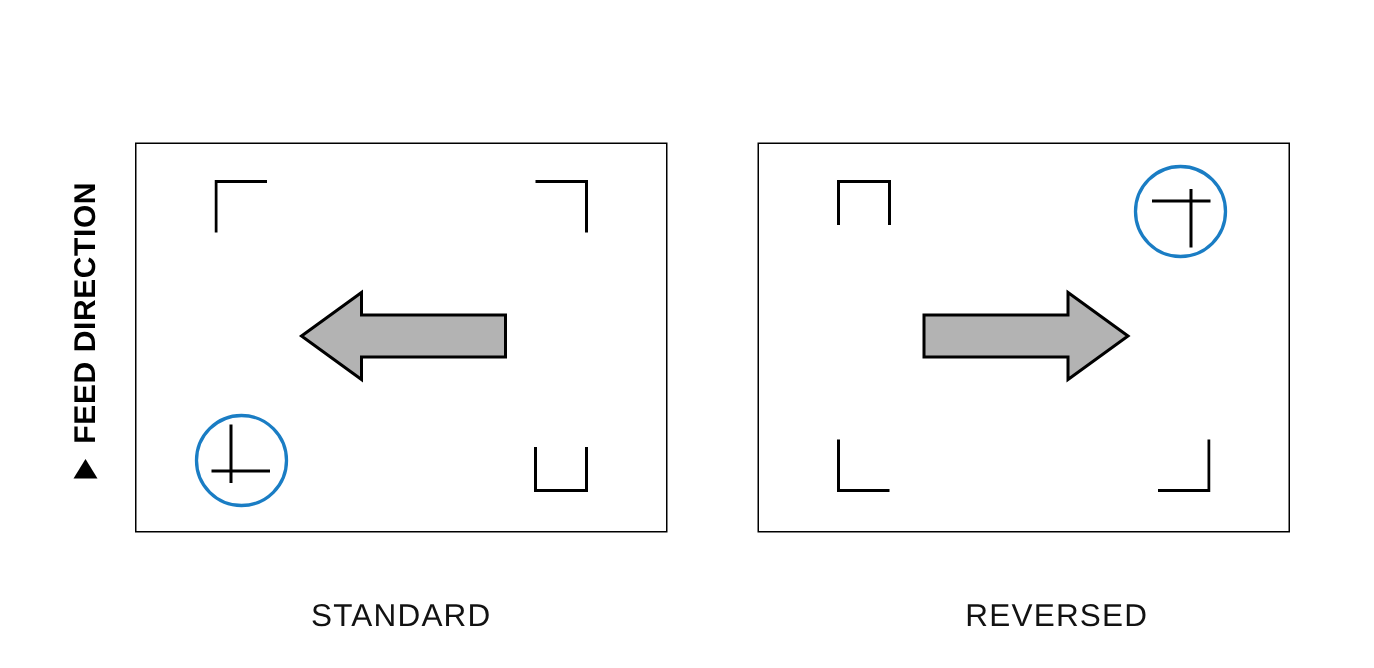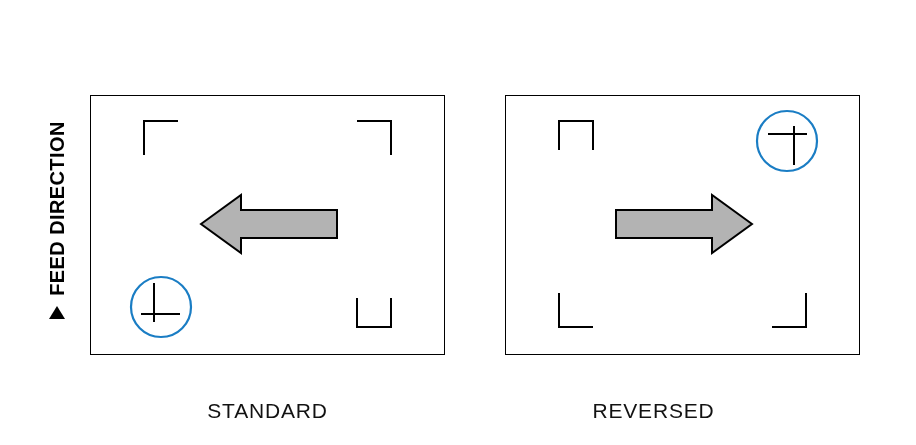--- a/index.html
+++ b/index.html
@@ -60,21 +60,21 @@
     position: absolute;
     top: 371px;
     width: 355px;
     text-align: center;
     font-size: 21px;
     letter-spacing: 0.8px;
     color: #121212;
     margin-top: 28px;
   }
   .panel-label.standard { left: 90px; }
-  .panel-label.reversed { left: 476px; }
+  .panel-label.reversed { left: 527px; }
 
   .mark {
     position: absolute;
     width: 36px;
     height: 36px;
   }
   .mark.tl { left: 52px; top: 24px; }
   .mark.tr { right: 52px; top: 24px; }
   .mark.bl { left: 52px; bottom: 26px; }
   .mark.br { right: 52px; bottom: 26px; }

